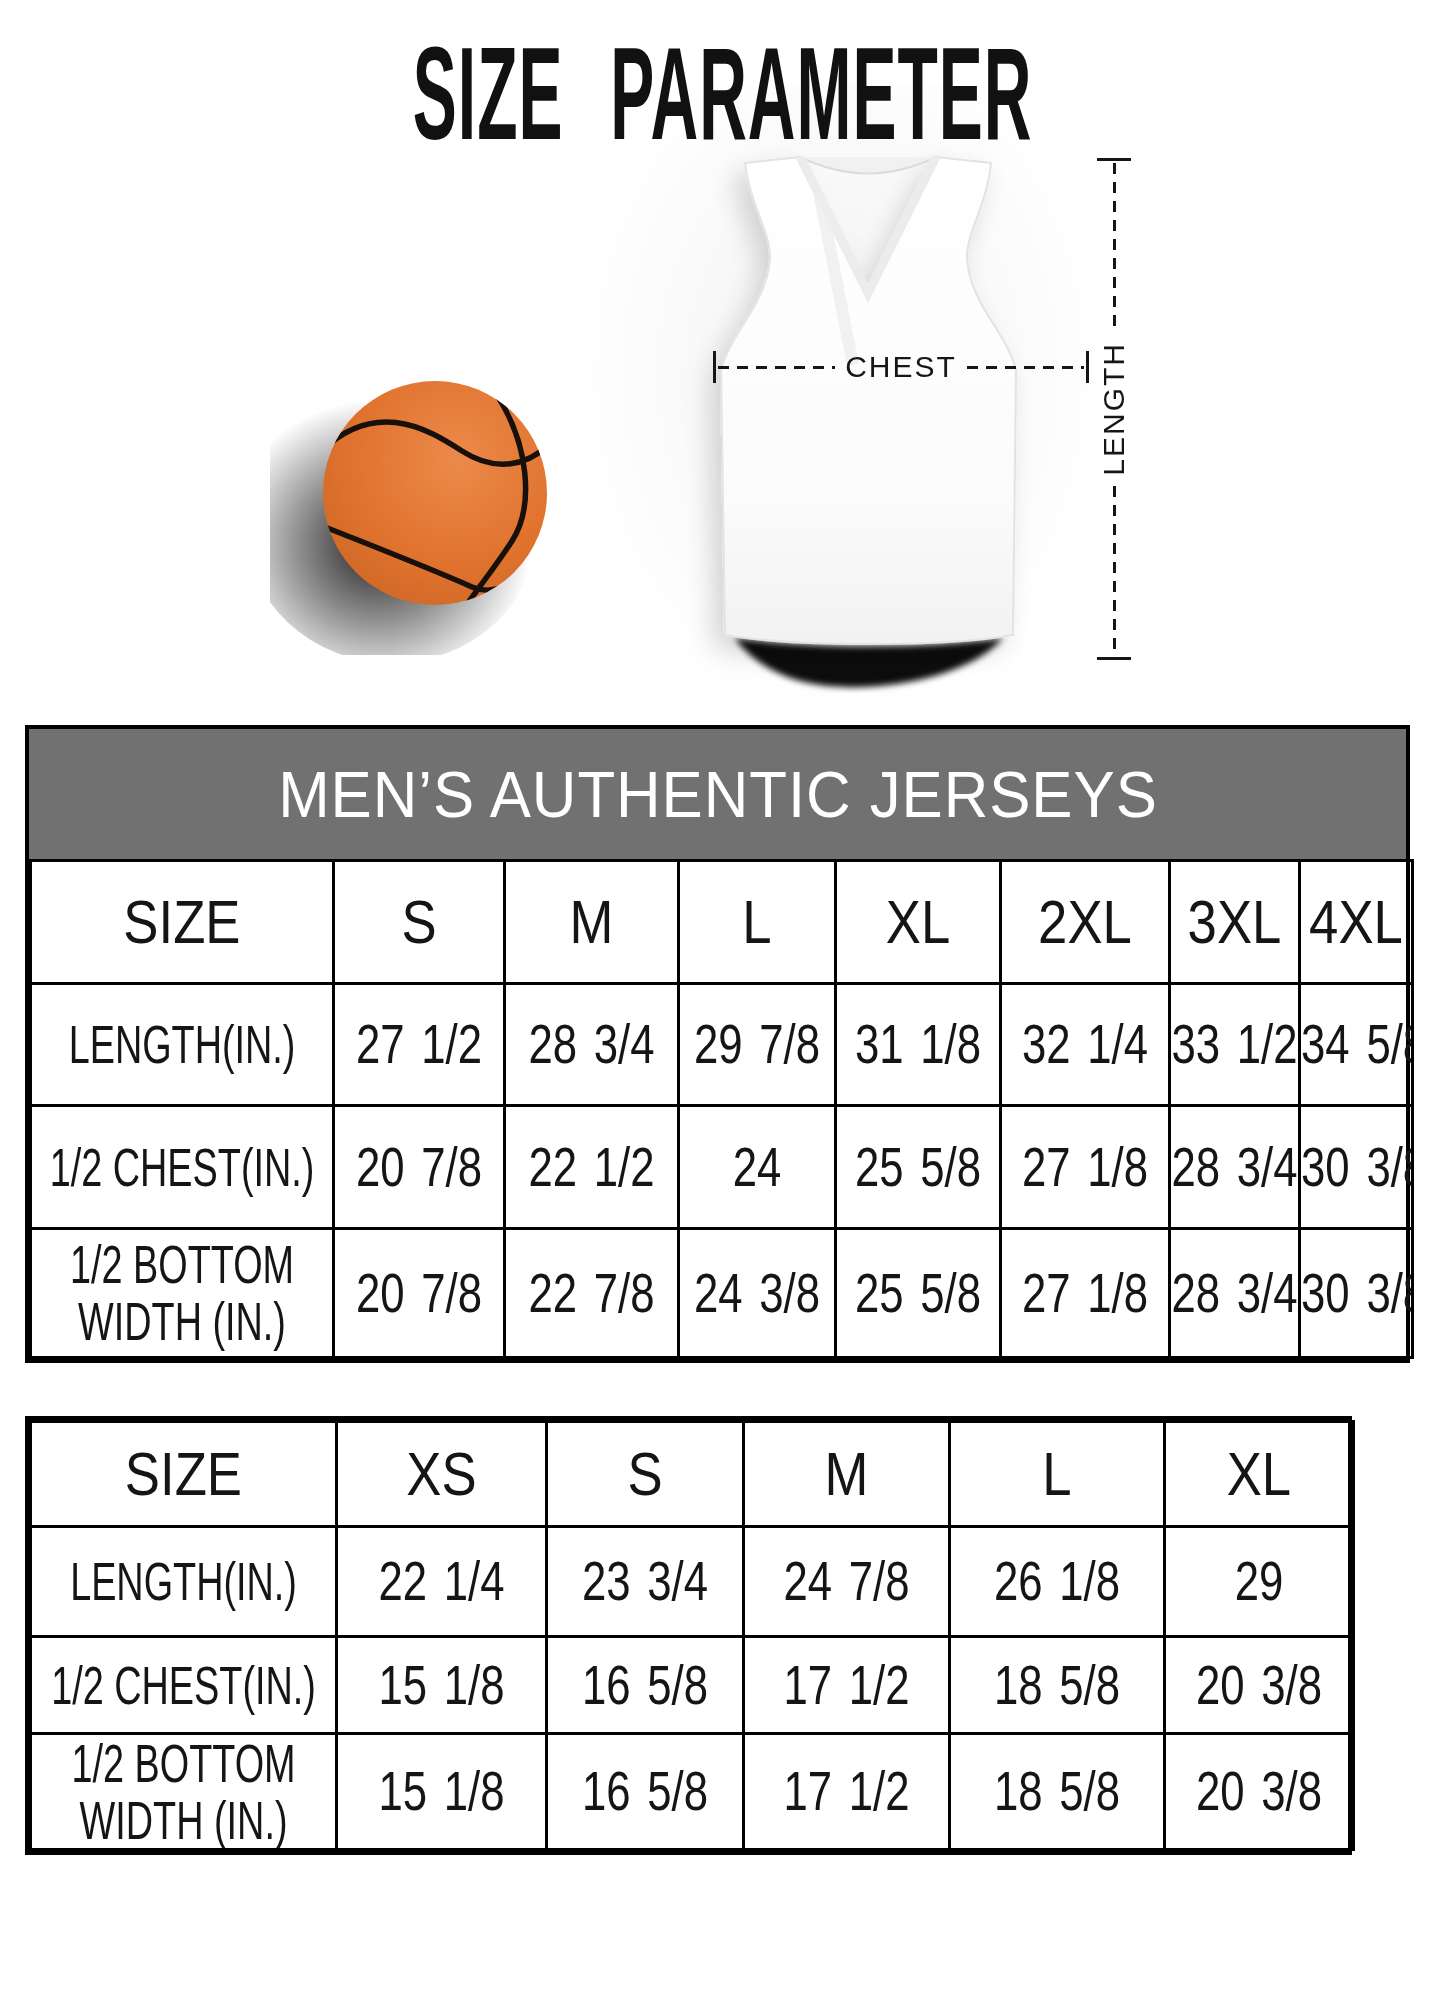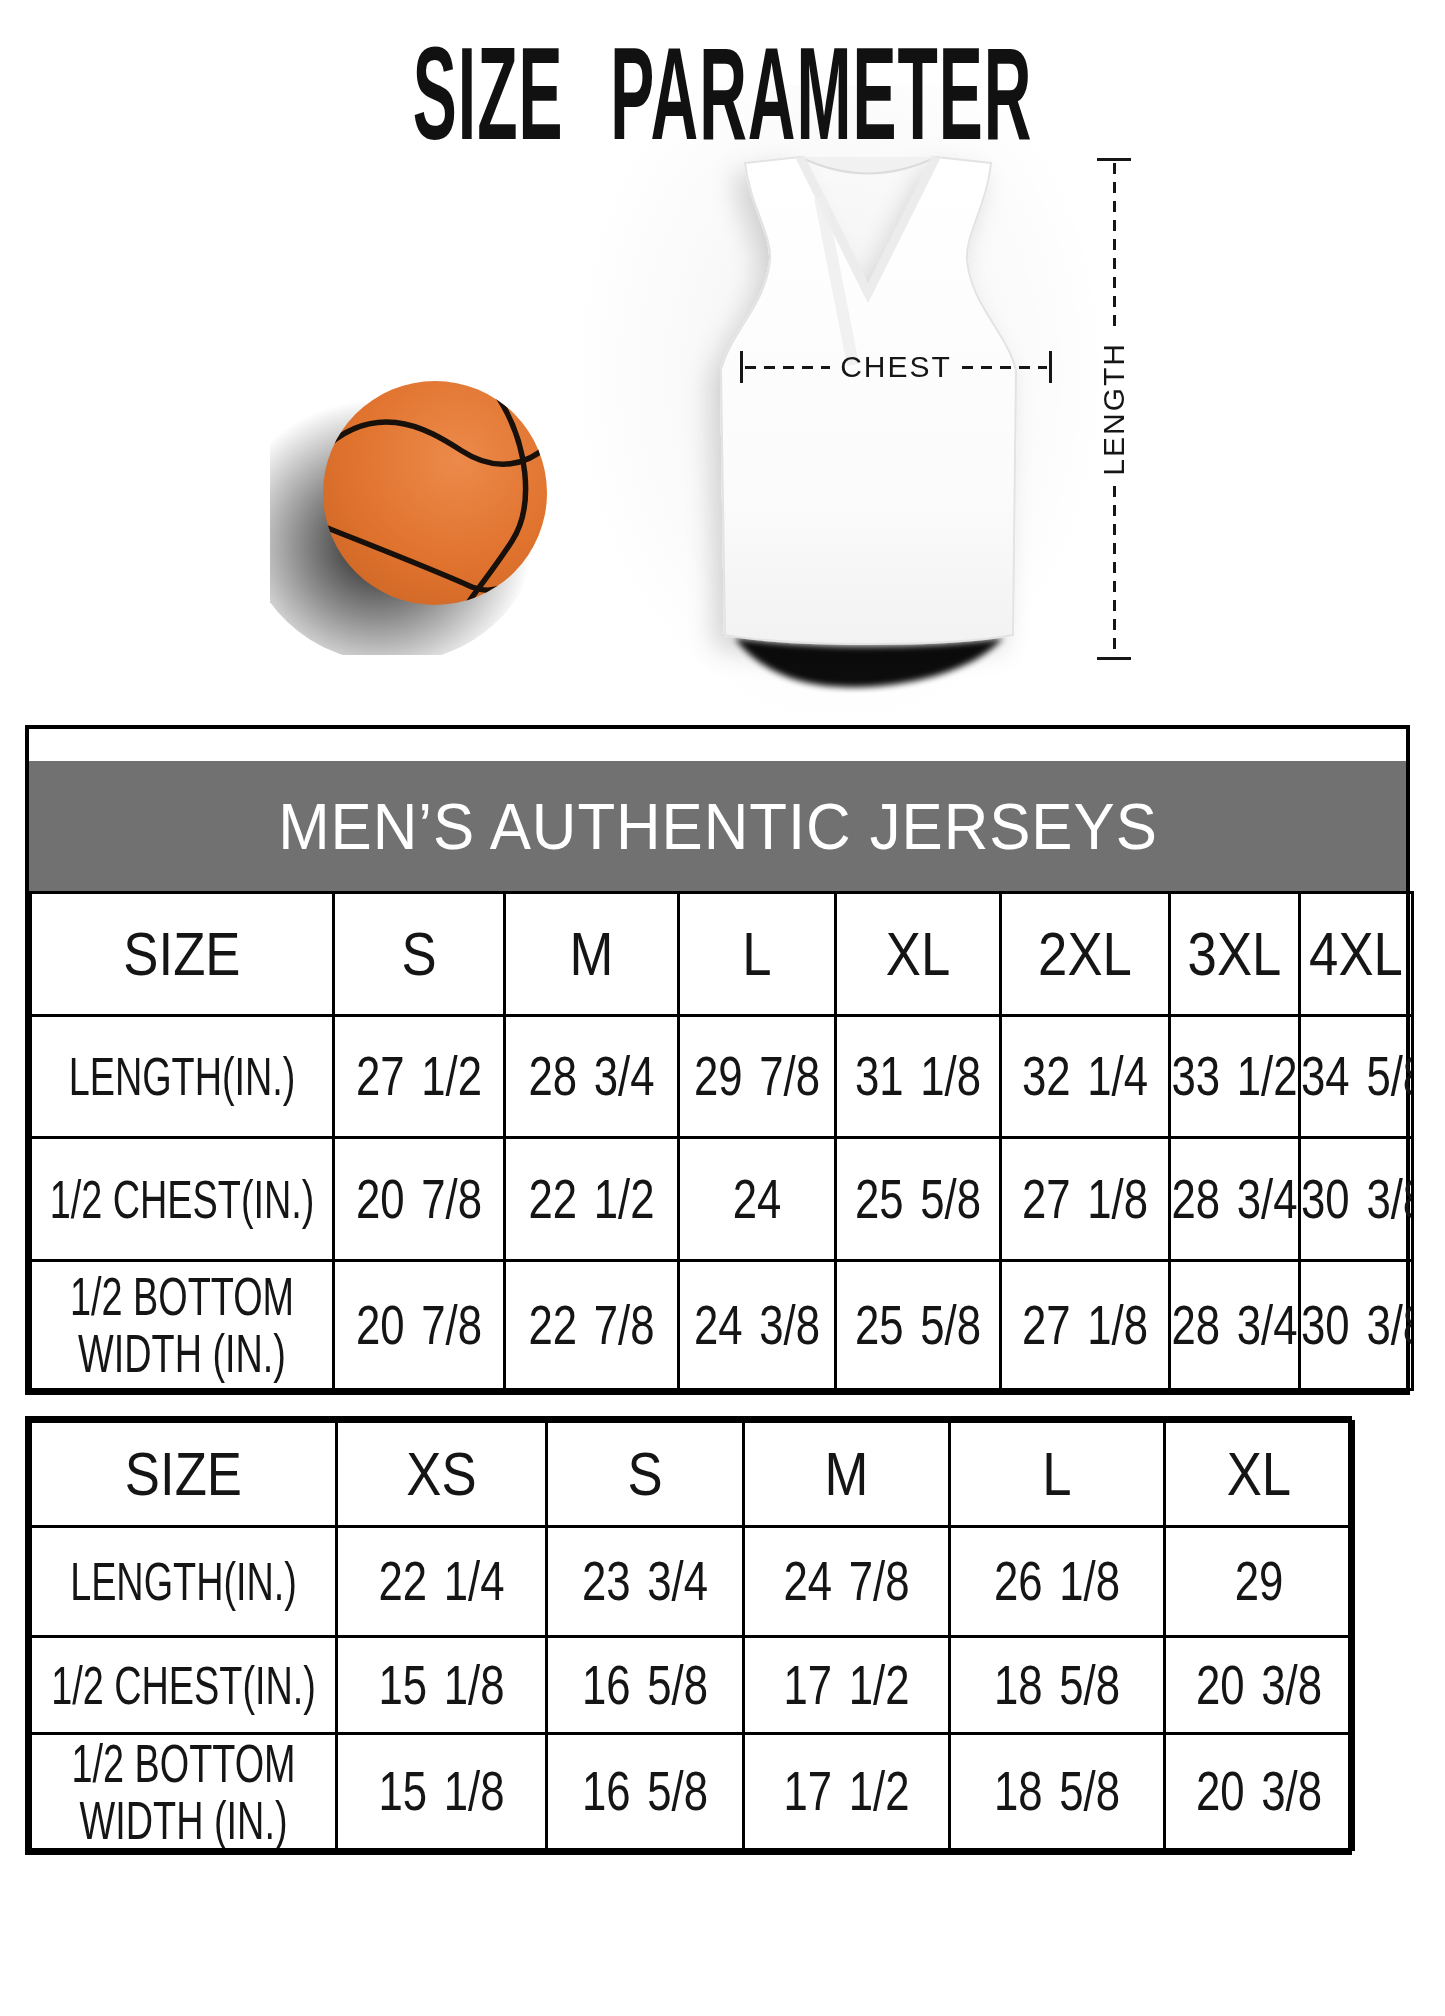--- a/index.html
+++ b/index.html
@@ -11,37 +11,37 @@
   .title-text{font-weight:bold;font-size:132px;line-height:1.0;letter-spacing:2px;word-spacing:55px;
               white-space:nowrap;display:inline-block;transform:scaleX(.5);transform-origin:center;color:#111;}
 
   
   .jersey-backdrop{position:absolute;left:575px;top:85px;width:530px;height:640px;
      background:radial-gradient(ellipse at 50% 45%, rgba(0,0,0,0.055), rgba(0,0,0,0) 72%);}
   .jersey-svg{position:absolute;left:615px;top:135px;width:440px;height:570px;}
   .ball-svg{position:absolute;left:270px;top:325px;width:330px;height:330px;}
 
   .measure{position:absolute;display:flex;align-items:center;color:#161616;}
-  .chest-line{left:713px;top:349px;width:312px;height:36px;flex-direction:row;margin-left:27px;}
+  .chest-line{left:713px;top:349px;width:376px;height:36px;flex-direction:row;}
   .length-line{left:1092px;top:158px;width:44px;height:502px;flex-direction:column;}
   .hdash{flex:1 1 auto;height:3px;background:repeating-linear-gradient(90deg,#161616 0 11px,transparent 11px 19px);margin:0 2px;}
   .vdash{flex:1 1 auto;width:3px;background:repeating-linear-gradient(180deg,#161616 0 11px,transparent 11px 19px);margin:2px 0;}
   .chest-tick{width:3px;height:32px;background:#161616;flex:0 0 auto;}
   .length-tick{width:34px;height:3px;background:#161616;flex:0 0 auto;}
   .measure-label{font-size:30px;letter-spacing:2px;padding:0 8px;white-space:nowrap;}
   .measure-label.vert{writing-mode:vertical-rl;transform:rotate(180deg);padding:8px 0;}
   .length-line{align-items:center;}
   .chest-line{justify-content:center;}
 
   
   .tbl-section{position:absolute;border:4px solid #000;background:#fff;box-sizing:border-box;}
   .mens-section{left:25px;top:725px;width:1385px;}
   .boys-section{left:25px;top:1416px;width:1327px;}
   .tbl-header{background:#717171;color:#ffffff;display:flex;align-items:center;justify-content:center;}
-  .mens-section .tbl-header{height:130px;margin-top:32px;}
+  .mens-section .tbl-header{height:130px;}
   .boys-section .tbl-header{height:107px;}
   .tbl-header-text{font-size:65px;letter-spacing:1px;white-space:nowrap;display:inline-block;
                    transform:scaleX(.95);transform-origin:center;}
   table.sizes{width:100%;border-collapse:collapse;table-layout:fixed;}
   table.sizes td{border:3px solid #000;padding:0;text-align:center;vertical-align:middle;overflow:hidden;}
   .mens-section tr.r0{height:123px;} .mens-section tr.r1{height:122px;}
   .mens-section tr.r2{height:123px;} .mens-section tr.r3{height:129px;}
   .boys-section tr.r0{height:105px;} .boys-section tr.r1{height:110px;}
   .boys-section tr.r2{height:97px;}  .boys-section tr.r3{height:97px;}
 

